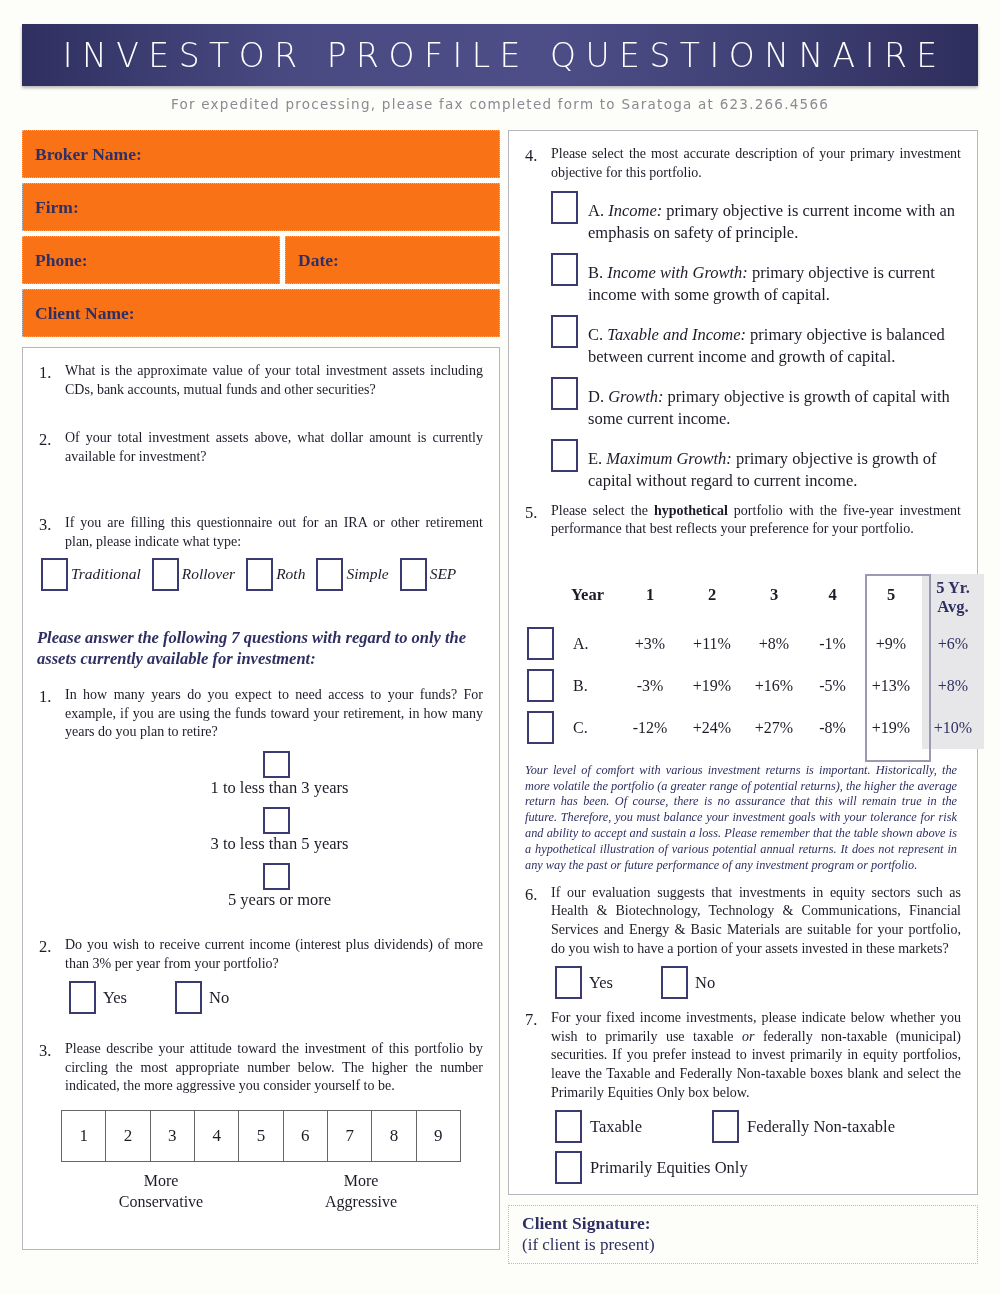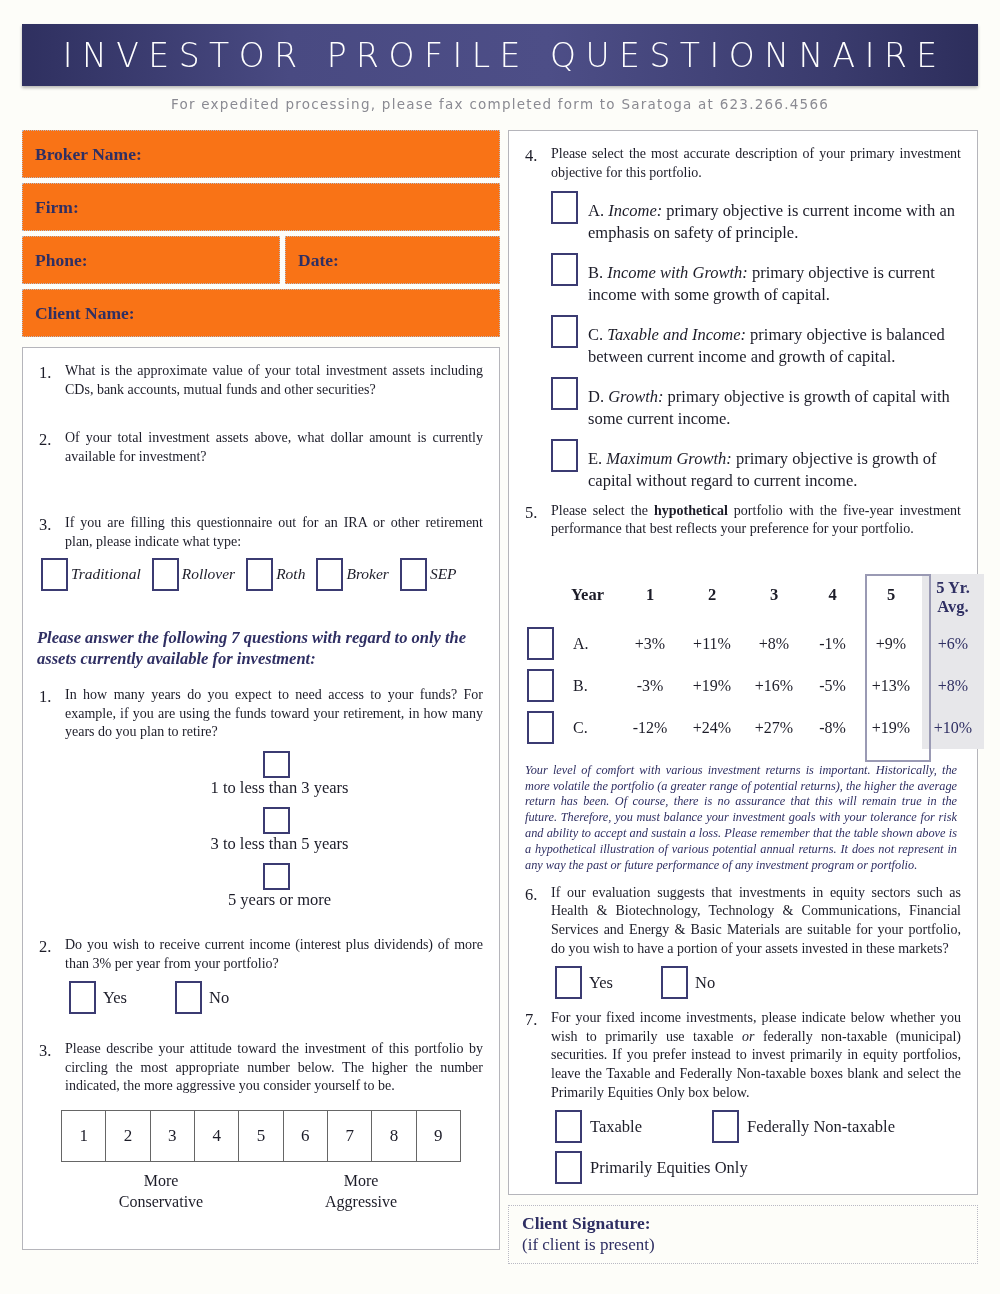--- a/index.html
+++ b/index.html
@@ -420,21 +420,21 @@
         <div class="inline-opt">
           <span class="cbox"></span>
           <span class="lbl">Rollover</span>
         </div>
         <div class="inline-opt">
           <span class="cbox"></span>
           <span class="lbl">Roth</span>
         </div>
         <div class="inline-opt">
           <span class="cbox"></span>
-          <span class="lbl">Broker</span>
+          <span class="lbl">Simple</span>
         </div>
         <div class="inline-opt">
           <span class="cbox"></span>
           <span class="lbl">SEP</span>
         </div>
       </div>
 
       <div class="spacer-26"></div>
       <div class="spacer-10"></div>
 

